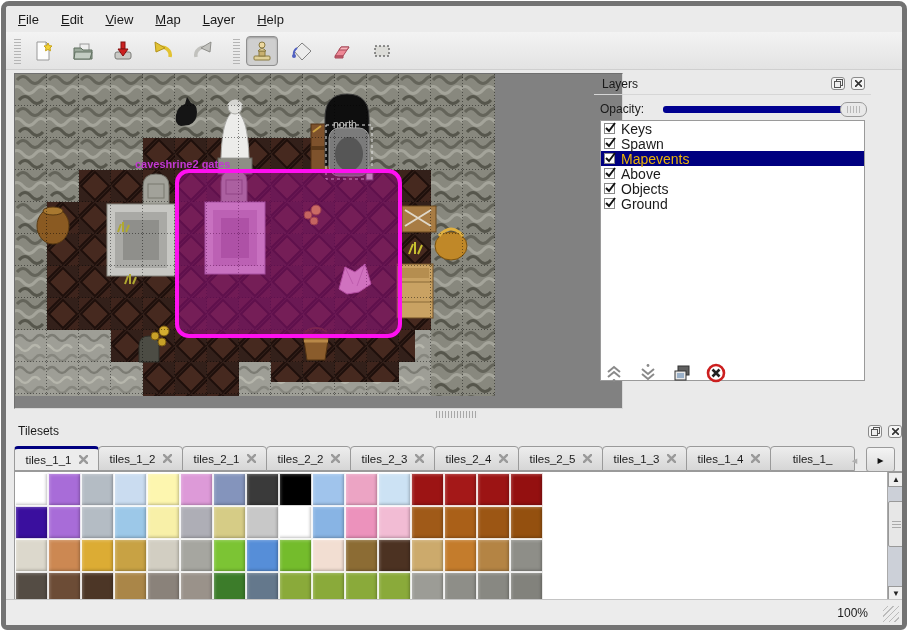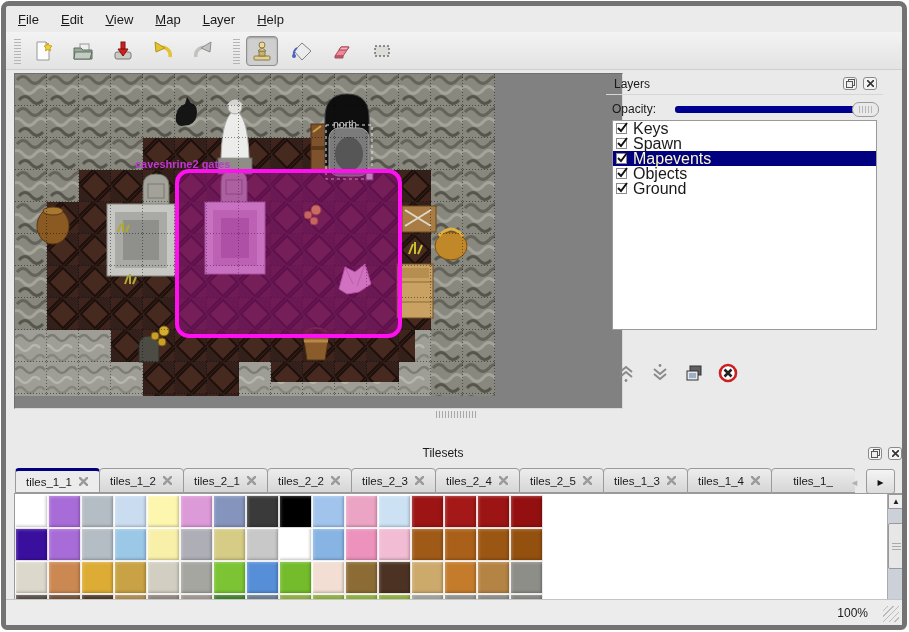--- a/index.html
+++ b/index.html
@@ -36,43 +36,43 @@
 
   
   .mini-btn { width:14px; height:13px; border:1px solid #8a8a8a; border-radius:3px; background:#f4f4f4;
               display:flex; align-items:center; justify-content:center; }
   .dock-titlebar { position:absolute; left:0; top:0; right:0; height:22px; display:flex; align-items:center;
                    font-size:12px; border-bottom:1px solid #d6d6d6; }
   .dock-title { flex:1; padding-left:8px; }
   .title-icons { display:flex; gap:6px; padding-right:6px; }
 
   
-  .dock-layers { position:absolute; left:600px; top:67px; width:277px; height:345px; }
+  .dock-layers { position:absolute; left:588px; top:67px; width:277px; height:345px; }
   .opacity-row { position:absolute; left:6px; right:6px; top:27px; height:18px; display:flex; align-items:center; font-size:12px;gap:9px; }
   .opacity-track { flex:1; height:7px; margin-left:10px; background:#000090; border-radius:3px; position:relative; }
   .opacity-handle { position:absolute; right:-2px; top:-4px; width:27px; height:15px; background:#e9e9e9;
                     border:1px solid #9a9a9a; border-radius:7px; display:flex; align-items:center; justify-content:center; }
   .opacity-handle i { display:block; width:13px; height:7px;
                       background:repeating-linear-gradient(90deg,#b8b8b8 0 1px,transparent 1px 3px); }
-  .layer-list { position:absolute; left:6px; right:6px; top:47px; height:210px; background:#ffffff;
-                border:1px solid #9a9a9a; font-size:16px; overflow:hidden; }
+  .layer-list { position:absolute; left:6px; right:6px; top:47px; height:261px; background:#ffffff;
+                border:1px solid #9a9a9a; font-size:14px; overflow:hidden; }
   .layer-row { height:15px; display:flex; align-items:center; padding-left:3px; }
-  .layer-row.selected { background:#000080; color:#fef9c3; }
+  .layer-row.selected { background:#000080; color:#eab308; }
   .cb { width:11px; height:11px; background:#ffffff; border:1px solid #8a8a8a; margin-right:6px; position:relative; flex:none; }
   .cb svg { position:absolute; left:-1px; top:-3px; }
   .layer-actions { position:absolute; left:8px; top:288px; height:28px; display:flex; gap:10px; align-items:center; }
   .act-btn { width:24px; height:24px; display:flex; align-items:center; justify-content:center; }
   .dock-tabs { position:absolute; left:2px; right:0; top:320px; height:25px; border-top:1px solid #9a9a9a; }
   .dtab { display:inline-flex; align-items:center; height:22px; padding:0 14px; font-size:12px; margin-left:2px;
           background:linear-gradient(#ececec,#d5d5d5); border:1px solid #9a9a9a; border-top:none;
           border-radius:0 0 4px 4px; }
   .dtab.active { background:#f6f6f6; border-bottom:3px solid #000080; height:24px; }
 
   
-  .dock-tilesets { position:absolute; left:4px; top:436px; width:898px; height:186px;text-align:center; }
+  .dock-tilesets { position:absolute; left:4px; top:414px; width:898px; height:186px; }
   .ts-tabs { position:absolute; left:4px; top:26px; width:841px; height:26px; overflow:hidden; white-space:nowrap; }
   .ts-tab { display:inline-flex; width:85px; height:25px; align-items:center; justify-content:center; gap:7px;
             font-size:11.5px; background:linear-gradient(#ededed,#d6d6d6); border:1px solid #9a9a9a;
             border-radius:4px 4px 0 0; margin-right:-1px; vertical-align:bottom; }
   .ts-tab.active { border-top:3px solid #000080; background:#ececec; }
   .tab-scroll-left { position:absolute; right:46px; top:30px; width:15px; height:20px; display:flex;
                      align-items:center; justify-content:center; color:#b0b0b0; font-size:11px; }
   .tab-scroll-right { position:absolute; right:13px; top:27px; width:29px; height:25px; display:flex;
                       align-items:center; justify-content:center; background:linear-gradient(#f4f4f4,#dcdcdc);
                       border:1px solid #9a9a9a; border-radius:3px; font-size:12px; color:#111; }
@@ -378,20 +378,28 @@
           </span>
           <span class="layer-label">Spawn</span>
         </div>
         <div class="layer-row selected">
           <span class="cb">
             <svg width="13" height="13">
               <path d="M2 7 L5 10 L11 2" stroke="#111" stroke-width="2" fill="none"></path>
             </svg>
           </span>
           <span class="layer-label">Mapevents</span>
+        </div>
+        <div class="layer-row">
+          <span class="cb">
+            <svg width="13" height="13">
+              <path d="M2 7 L5 10 L11 2" stroke="#111" stroke-width="2" fill="none"></path>
+            </svg>
+          </span>
+          <span class="layer-label">Above</span>
         </div>
         <div class="layer-row">
           <span class="cb">
             <svg width="13" height="13">
               <path d="M2 7 L5 10 L11 2" stroke="#111" stroke-width="2" fill="none"></path>
             </svg>
           </span>
           <span class="layer-label">Objects</span>
         </div>
         <div class="layer-row">

